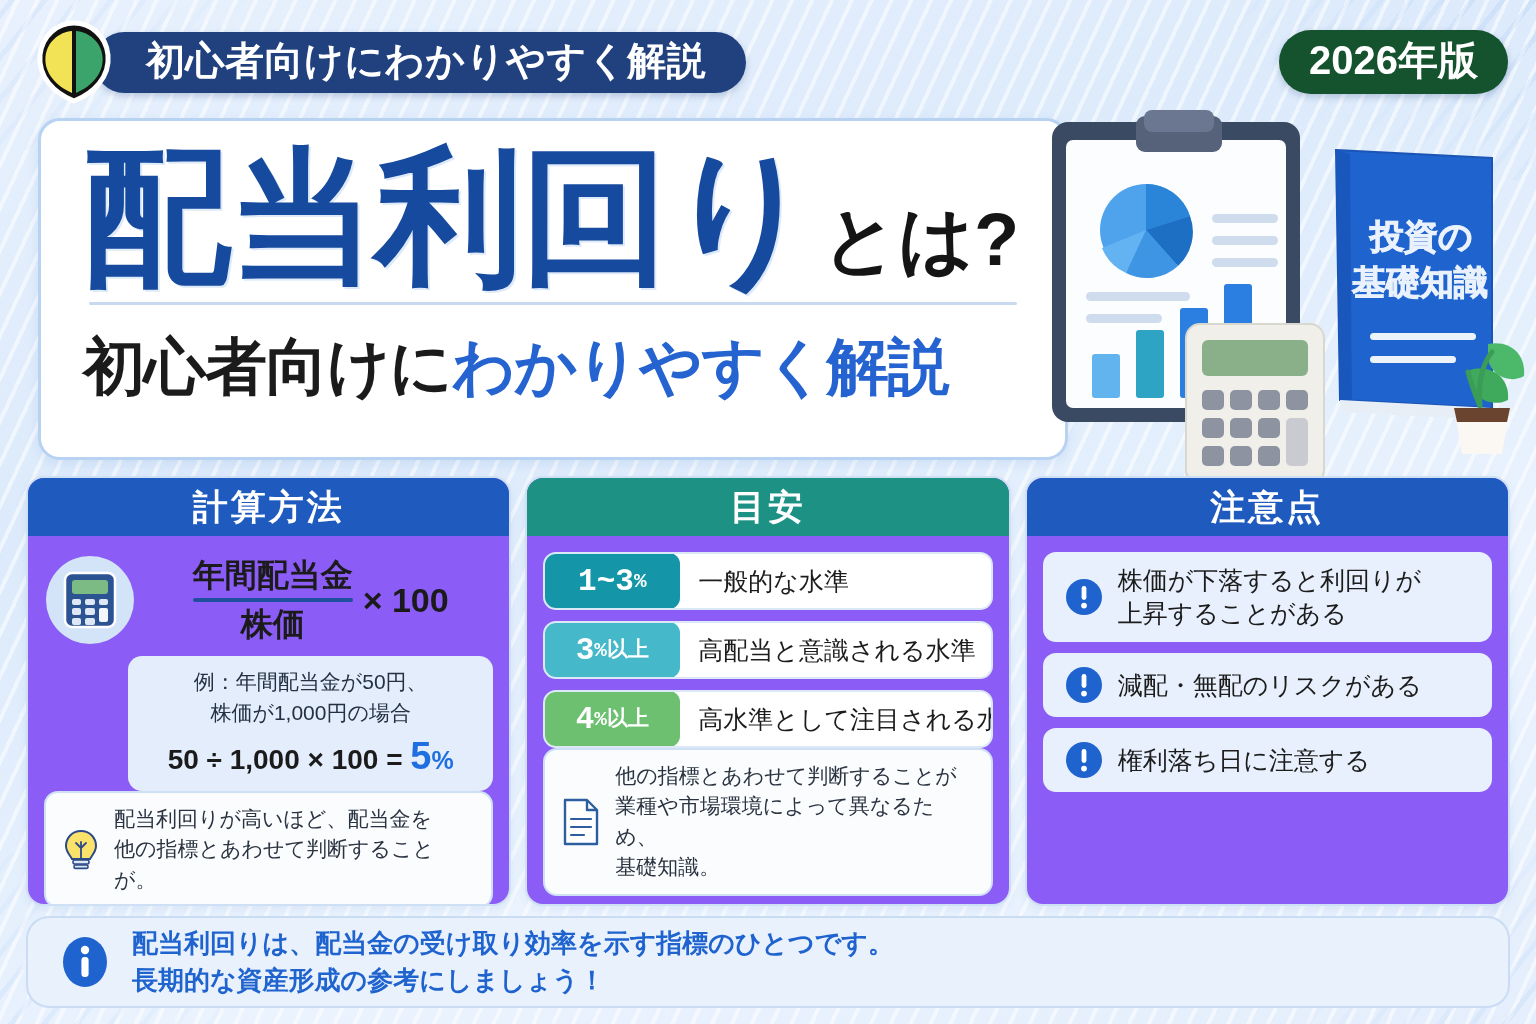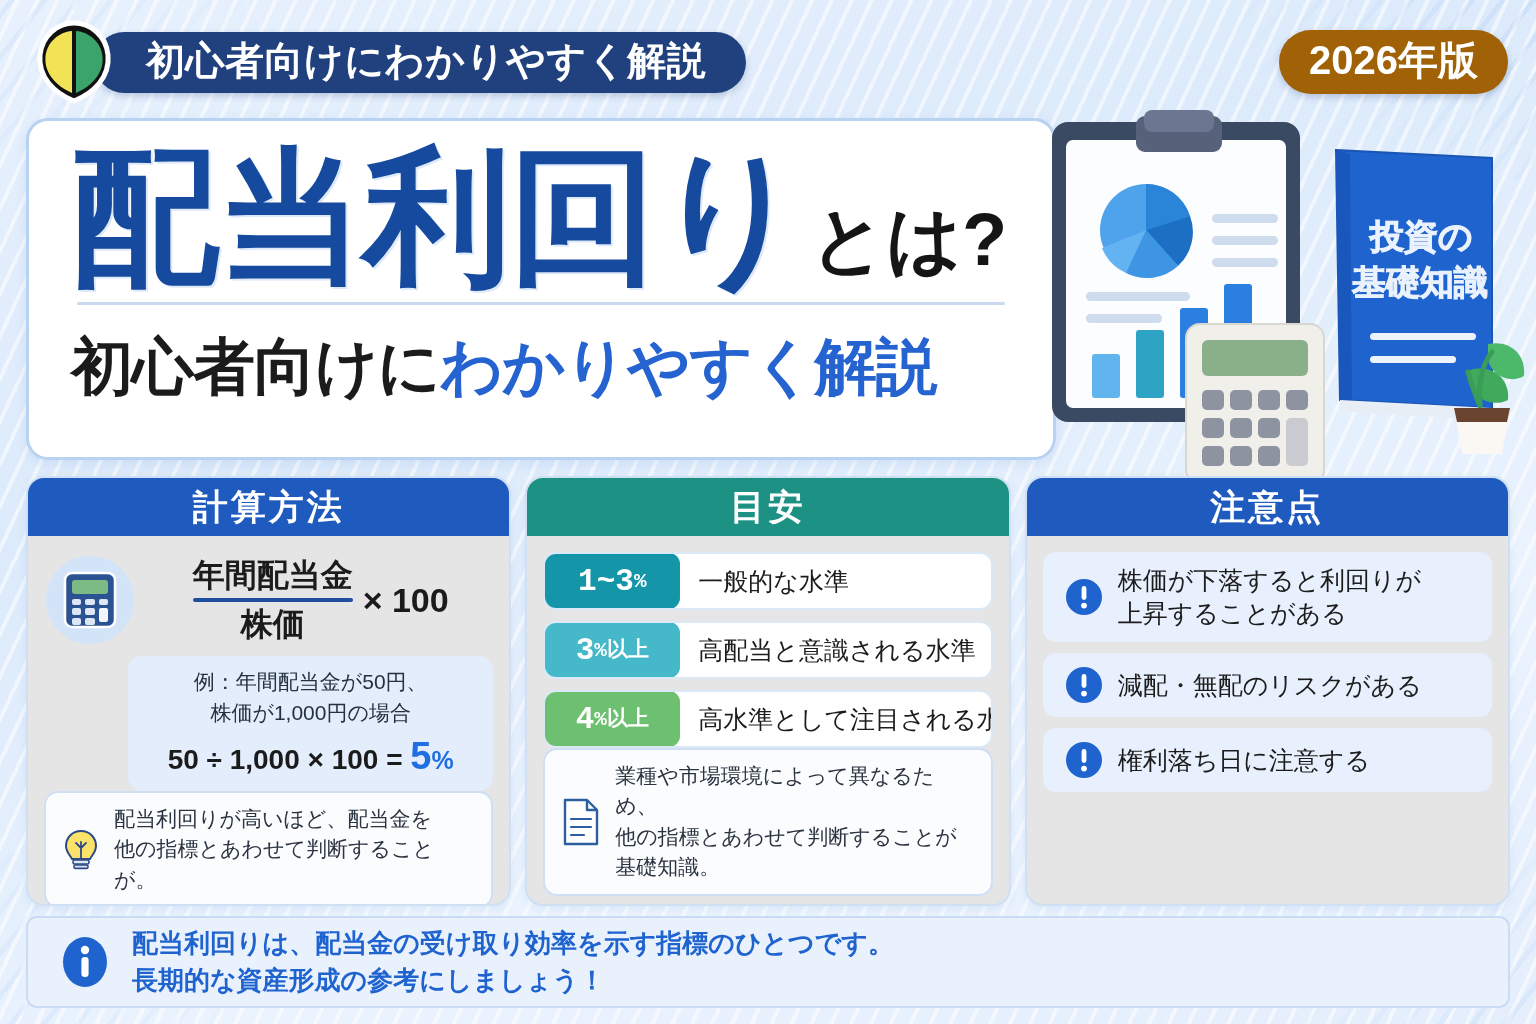--- a/index.html
+++ b/index.html
@@ -78,35 +78,35 @@
     color: #fff;
     font-size: 39px;
     font-weight: 700;
     letter-spacing: .5px;
     line-height: 1;
     white-space: nowrap;
     box-shadow: 0 3px 7px rgba(25,55,110,.22);
   }
 
   .year-badge {
-    background: #a16207;
+    background: #14532d;
     border-radius: 34px;
     padding: 10px 30px 14px;
     color: #fff;
     font-size: 40px;
     font-weight: 700;
     line-height: 1;
     white-space: nowrap;
     box-shadow: 0 3px 7px rgba(25,55,110,.22);
   }
 
   
   .hero {
     position: absolute;
-    top: 118px; left: 26px; width: 1030px; height: 342px;
+    top: 118px; left: 38px; width: 1030px; height: 342px;
     background: #fff;
     border: 3px solid #b8d2f2;
     border-radius: 22px;
     box-shadow: 0 4px 12px rgba(80,130,200,.13);
     padding: 26px 42px 0;
   }
   .hero-title {
     display: flex; align-items: flex-end;
     line-height: .95;
   }
@@ -145,21 +145,21 @@
 
   
   .cols {
     position: absolute;
     top: 476px; left: 26px;
     width: 1484px; height: 430px;
     display: flex; gap: 14px;
   }
   .col {
     flex: 1;
-    background: #e5e5e5;
+    background: #8b5cf6;
     border: 2px solid #cfe0f4;
     border-radius: 18px;
     overflow: hidden;
     display: flex; flex-direction: column;
     box-shadow: 0 3px 9px rgba(80,130,200,.10);
   }
   .col-head {
     height: 58px;
     display: flex; align-items: center; justify-content: center;
     color: #fff;
@@ -244,21 +244,21 @@
     min-height: 62px;
   }
   .caution-text { font-size: 25px; color: #1c1c1c; line-height: 1.32; }
 
   
   .footer {
     position: absolute;
     left: 26px; bottom: 16px; width: 1484px; height: 92px;
     background: #e9f1fd;
     border: 2px solid #cadcf4;
-    border-radius: 11px;
+    border-radius: 23px;
     display: flex; align-items: center; gap: 20px;
     padding: 0 30px;
   }
   .footer-text { font-size: 26px; color: #1f63cf; font-weight: 700; line-height: 1.42; }
 
   .ico { flex: 0 0 auto; display: block; }
 </style>
 </head>
 <body>
 
@@ -449,22 +449,22 @@
         <svg width="42" height="50" viewBox="0 0 42 50" class="ico">
           <path d="M5 3 L27 3 L37 13 L37 47 L5 47 Z" fill="#fff" stroke="#2d5f9e" stroke-width="2.4" stroke-linejoin="round"></path>
           <path d="M27 3 L27 13 L37 13" fill="none" stroke="#2d5f9e" stroke-width="2.4" stroke-linejoin="round"></path>
           <g stroke="#2d5f9e" stroke-width="2.2" stroke-linecap="round">
             <path d="M11 22 L31 22"></path>
               <path d="M11 30 L31 30"></path>
               <path d="M11 38 L24 38"></path>
           </g>
         </svg>
         <div class="note-text">
+          <div>他の指標とあわせて判断することが</div>
           <div>業種や市場環境によって異なるため、</div>
-          <div>他の指標とあわせて判断することが</div>
           <div>基礎知識。</div>
         </div>
       </div>
 
     </div>
   </div>
 
   <div class="col">
     <div class="col-head" style="background:#1f5bbf">注意点</div>
     <div class="col-body">

